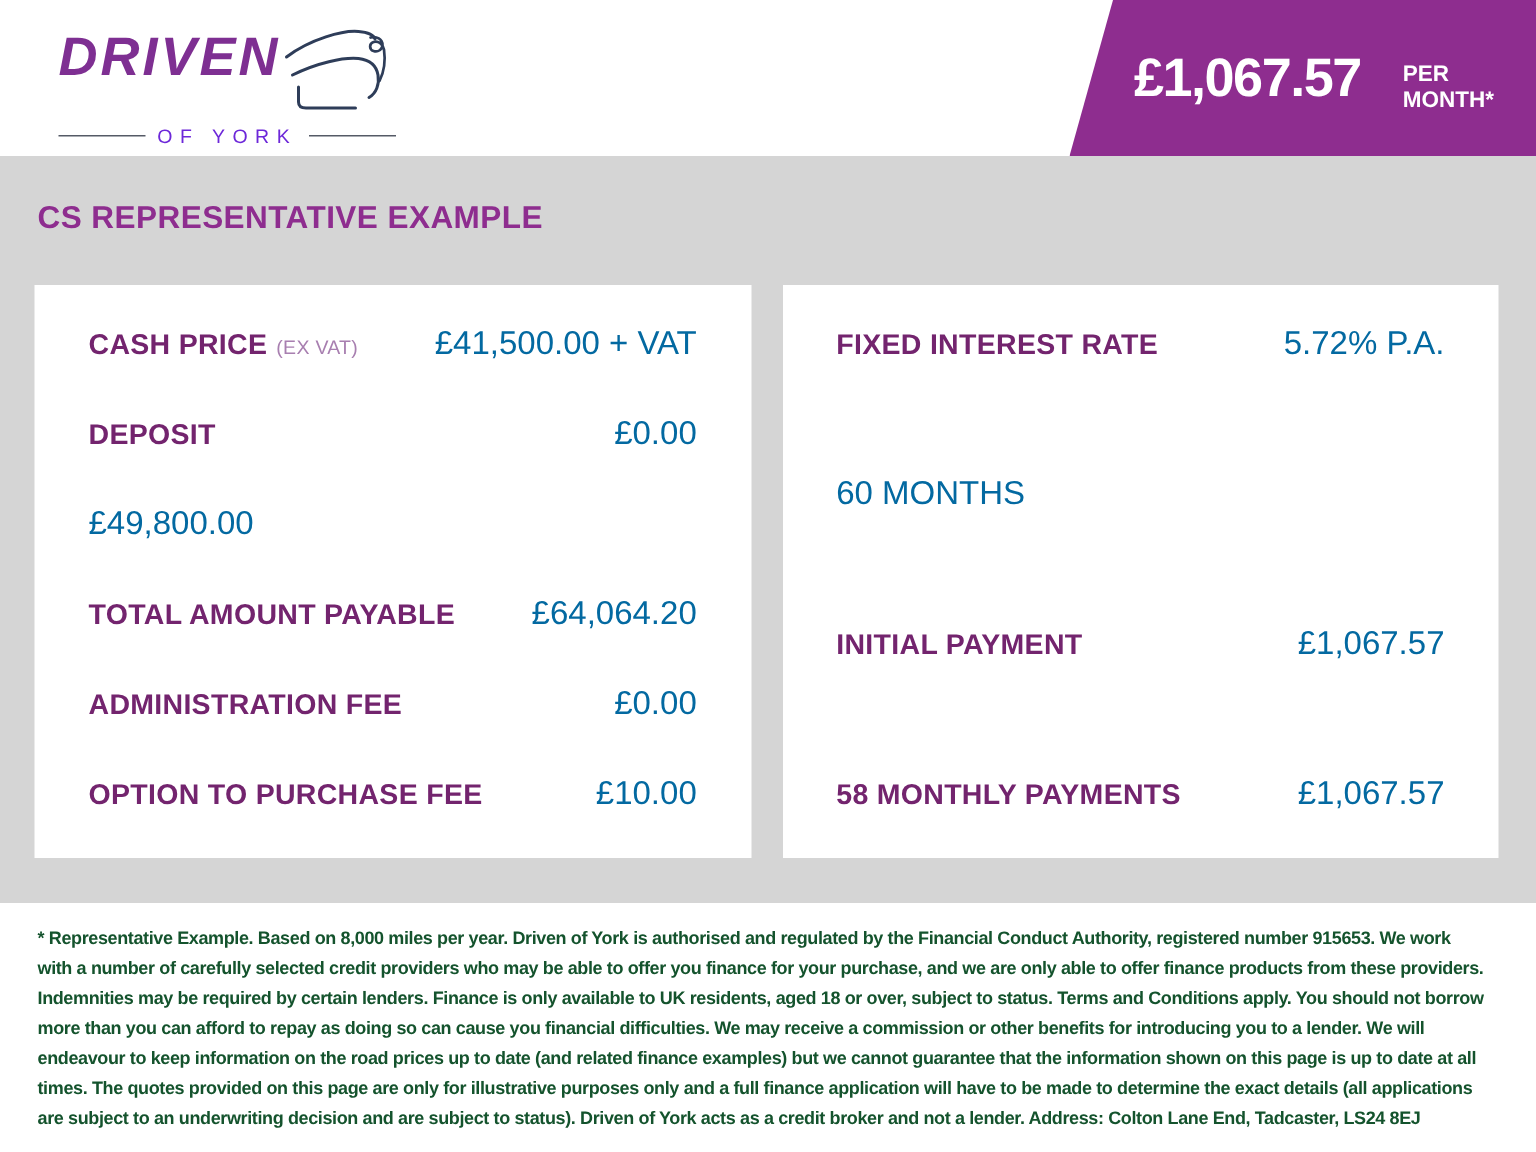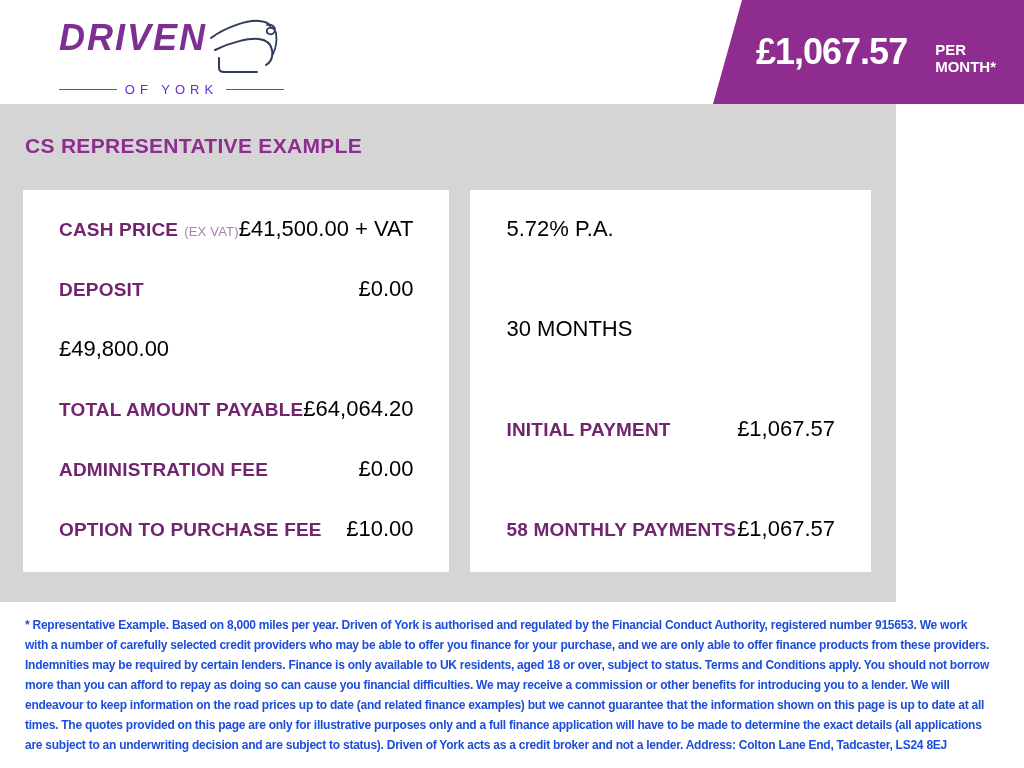--- a/index.html
+++ b/index.html
@@ -1,21 +1,21 @@
 <!DOCTYPE html>
 <html><head>
 <meta charset="utf-8">
 <style>
   * { margin: 0; padding: 0; box-sizing: border-box; }
   html, body { width: 1024px; height: 768px; overflow: hidden; background: #fff; }
   body { font-family: "Liberation Sans", sans-serif; position: relative; }
 
   
   .header { position: relative; width: 1024px; height: 104px; background: #ffffff; }
-  .logo { position: absolute; left: 59px; top: 18px; width: 240px; }
+  .logo { position: absolute; left: 39px; top: 18px; width: 240px; }
   .logo-row { display: flex; align-items: flex-start; }
   .logo-word {
     font-size: 36px; font-weight: bold; font-style: italic;
     color: #7e2f92; letter-spacing: 2px; line-height: 40px;
   }
   .car-svg { margin-left: 2px; margin-top: -6px; }
   .logo-sub-row { display: flex; align-items: center; margin-top: 2px; width: 225px; }
   .logo-sub-line { flex: 1; height: 0; border-top: 1.5px solid #555a66; }
   .logo-sub {
     color: #6d28d9; font-size: 13px; letter-spacing: 5px; padding: 0 8px; font-weight: normal;
@@ -25,39 +25,39 @@
     position: absolute; right: 0; top: 0; width: 324px; height: 104px;
     background: #8e2d8f;
     clip-path: polygon(42px 0, 100% 0, 100% 100%, 13px 100%);
     display: flex; align-items: center; justify-content: flex-start;
     padding-left: 56px; color: #ffffff;
   }
   .price-amount { font-size: 36px; font-weight: bold; letter-spacing: -1px; }
   .price-period { font-size: 15px; font-weight: bold; margin-left: 28px; margin-top: 12px; letter-spacing: 0; }
 
   
-  .gray-section { width: 896px; height: 498px; background: #d5d5d5; }
+  .gray-section { width: 1024px; height: 498px; background: #d5d5d5; }
   .page-heading {
     padding: 30px 0 0 25px; font-size: 21px; font-weight: bold; color: #8e2d8f;
     letter-spacing: 0.3px;
   }
   .cards { display: flex; gap: 21px; margin: 32px 25px 0 23px; align-items: center; }
   .card {
     background: #ffffff; flex: 1; height: 382px; padding: 26px 36px;
     display: flex; flex-direction: column; justify-content: space-between;
   }
   .fin-row { display: flex; justify-content: space-between; align-items: baseline; height: 30px; }
   .fin-label { font-size: 19px; font-weight: bold; color: #73246e; letter-spacing: 0.2px; white-space: nowrap; }
   .fin-sublabel { font-size: 13px; font-weight: normal; color: #a87fb0; margin-left: 6px; letter-spacing: 0.2px; }
-  .fin-value { font-size: 22px; font-weight: normal; color: #000000; white-space: nowrap; letter-spacing: 0; }
+  .fin-value { font-size: 22px; font-weight: normal; color: #0369a1; white-space: nowrap; letter-spacing: 0; }
 
   
   .footer { width: 1024px; height: 166px; background: #ffffff; padding: 13px 25px 0 25px; }
   .fine-print {
-    width: 968px; font-size: 12px; font-weight: bold; color: #1d4ed8;
+    width: 968px; font-size: 12px; font-weight: bold; color: #14532d;
     line-height: 20px; letter-spacing: -0.25px; text-align: left;
   }
 </style>
 </head>
 <body>
 
 <div class="header">
   <div class="logo">
     <div class="logo-row">
       <span class="logo-word">DRIVEN</span>
@@ -109,24 +109,25 @@
         <span class="fin-value">£0.00</span>
       </div>
       <div class="fin-row">
         <span class="fin-label">OPTION TO PURCHASE FEE</span>
         <span class="fin-value">£10.00</span>
       </div>
     </div>
 
     <div class="card">
       <div class="fin-row">
+        <span class="fin-label">FIXED INTEREST RATE</span>
         <span class="fin-value">5.72% P.A.</span>
       </div>
       <div class="fin-row">
-        <span class="fin-value">30 MONTHS</span>
+        <span class="fin-value">60 MONTHS</span>
       </div>
       <div class="fin-row">
         <span class="fin-label">INITIAL PAYMENT</span>
         <span class="fin-value">£1,067.57</span>
       </div>
       <div class="fin-row">
         <span class="fin-label">58 MONTHLY PAYMENTS</span>
         <span class="fin-value">£1,067.57</span>
       </div>
     </div>

